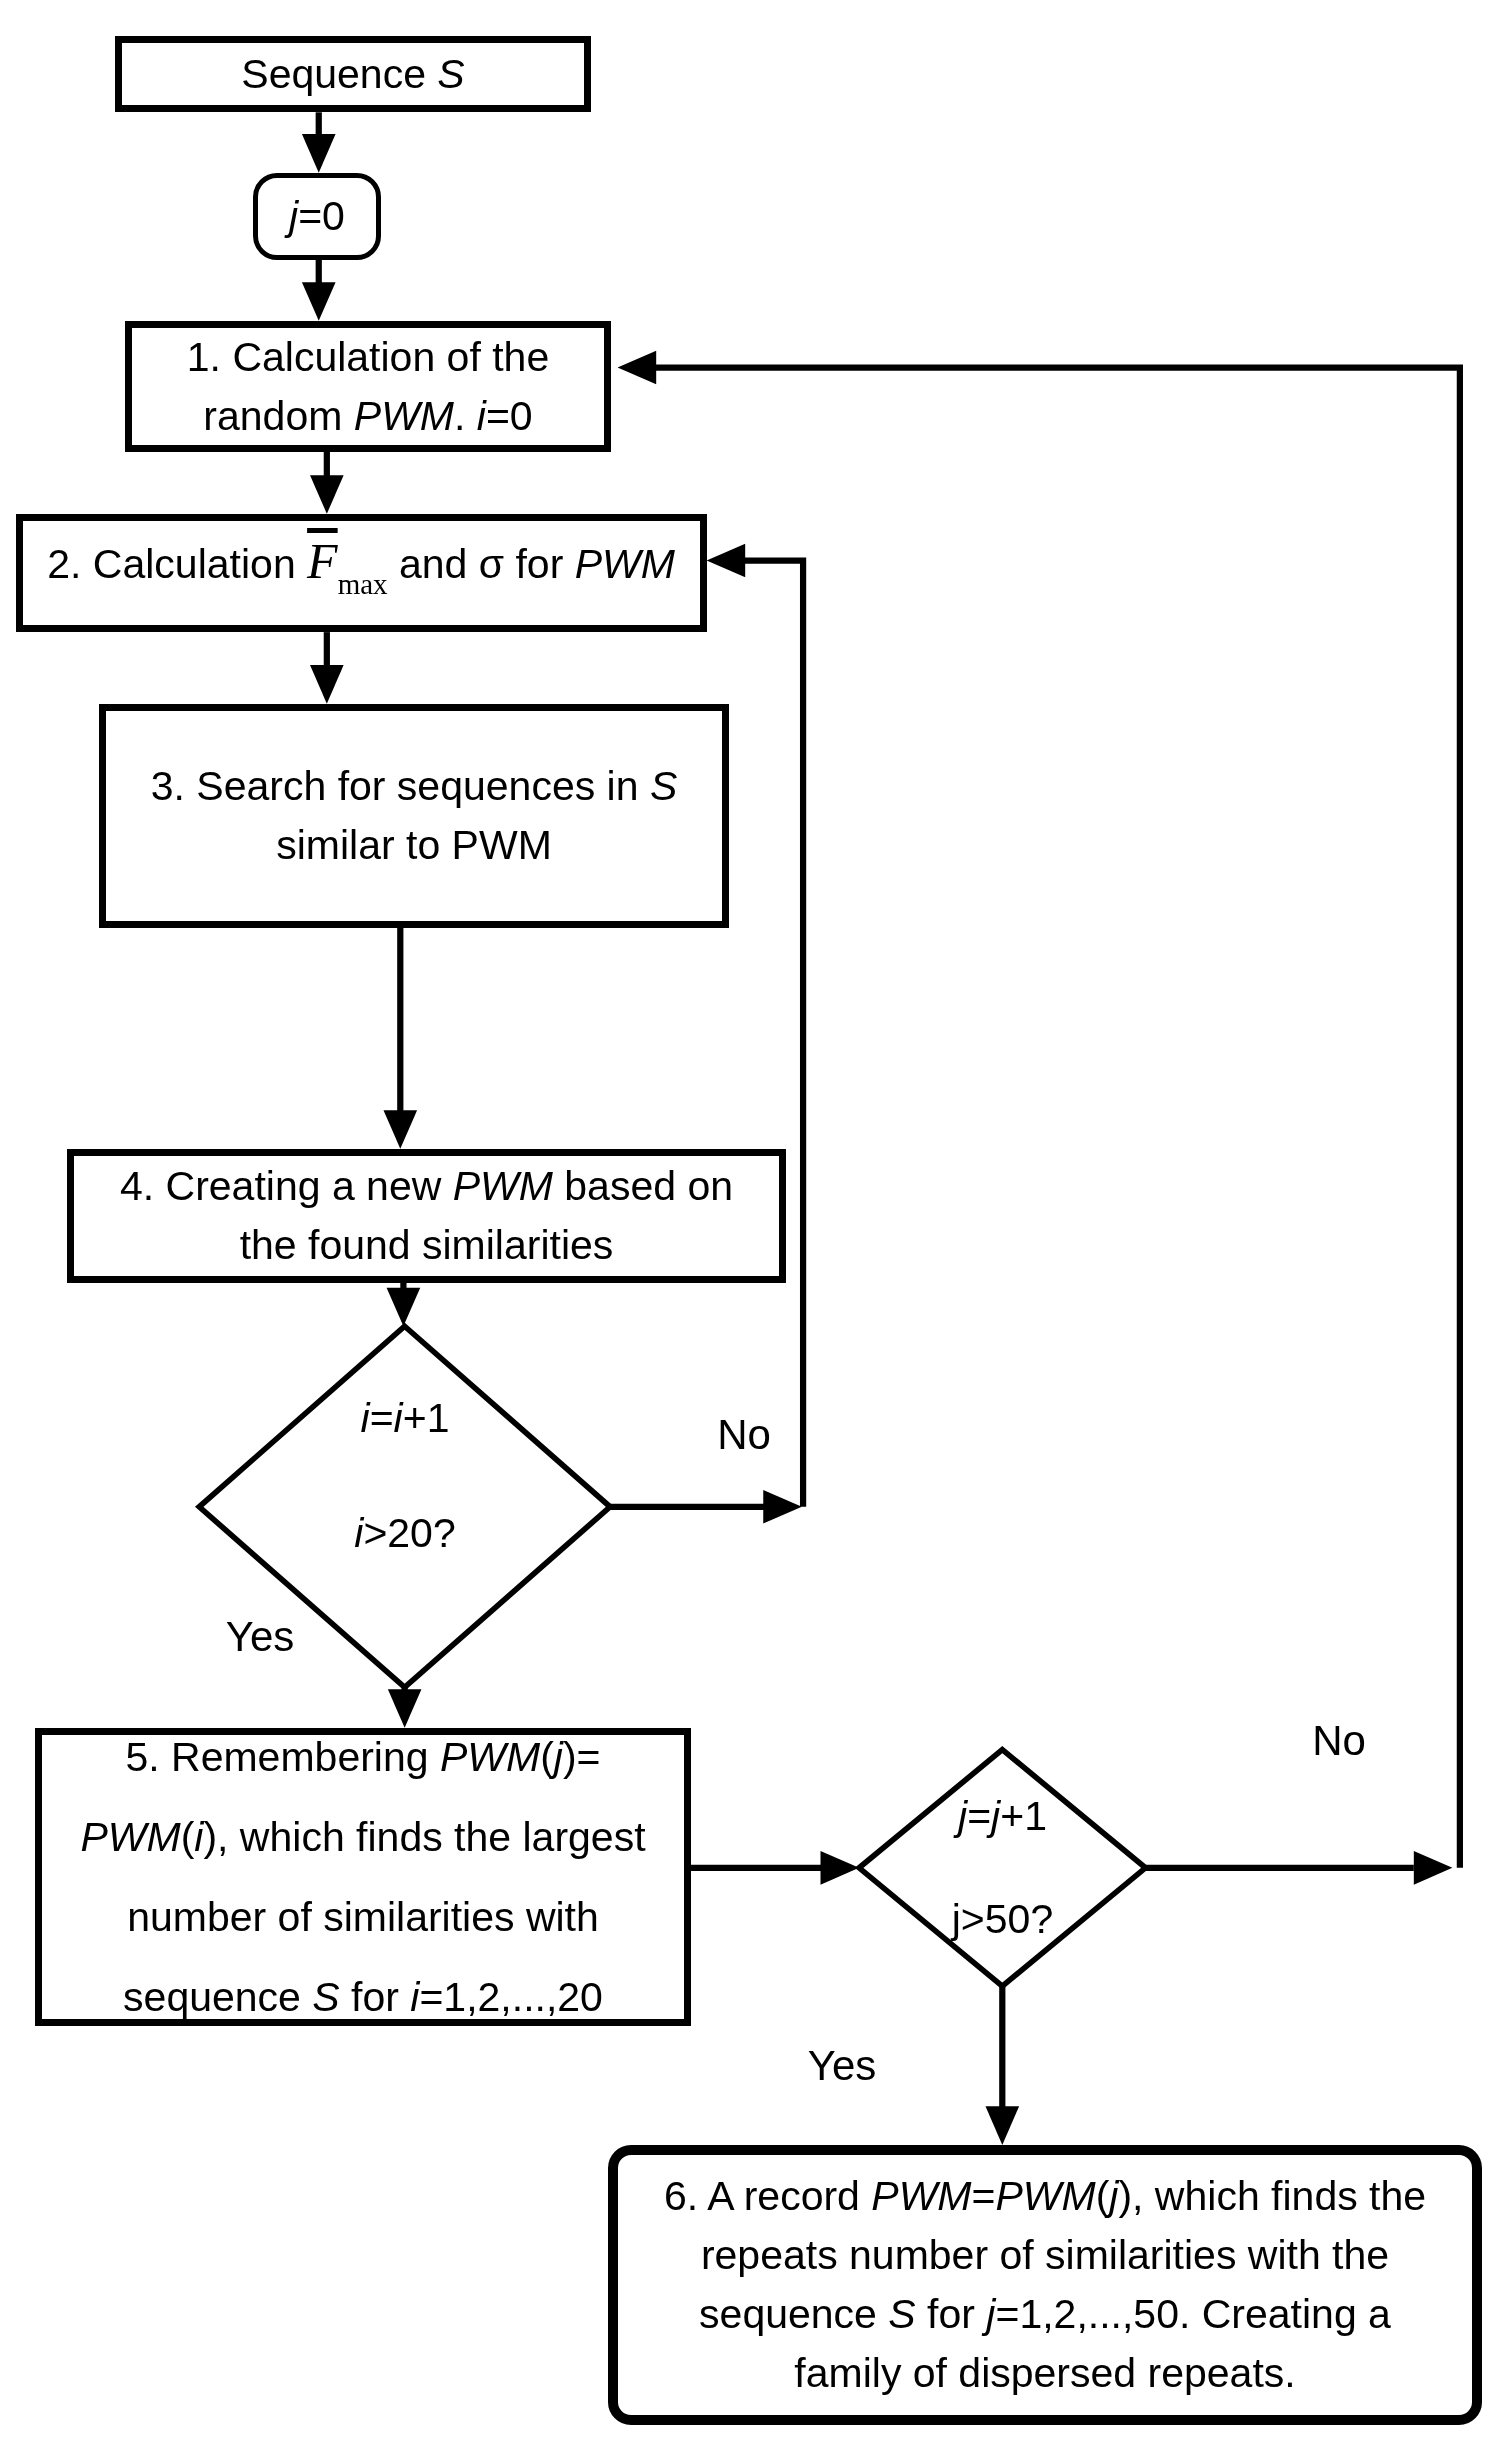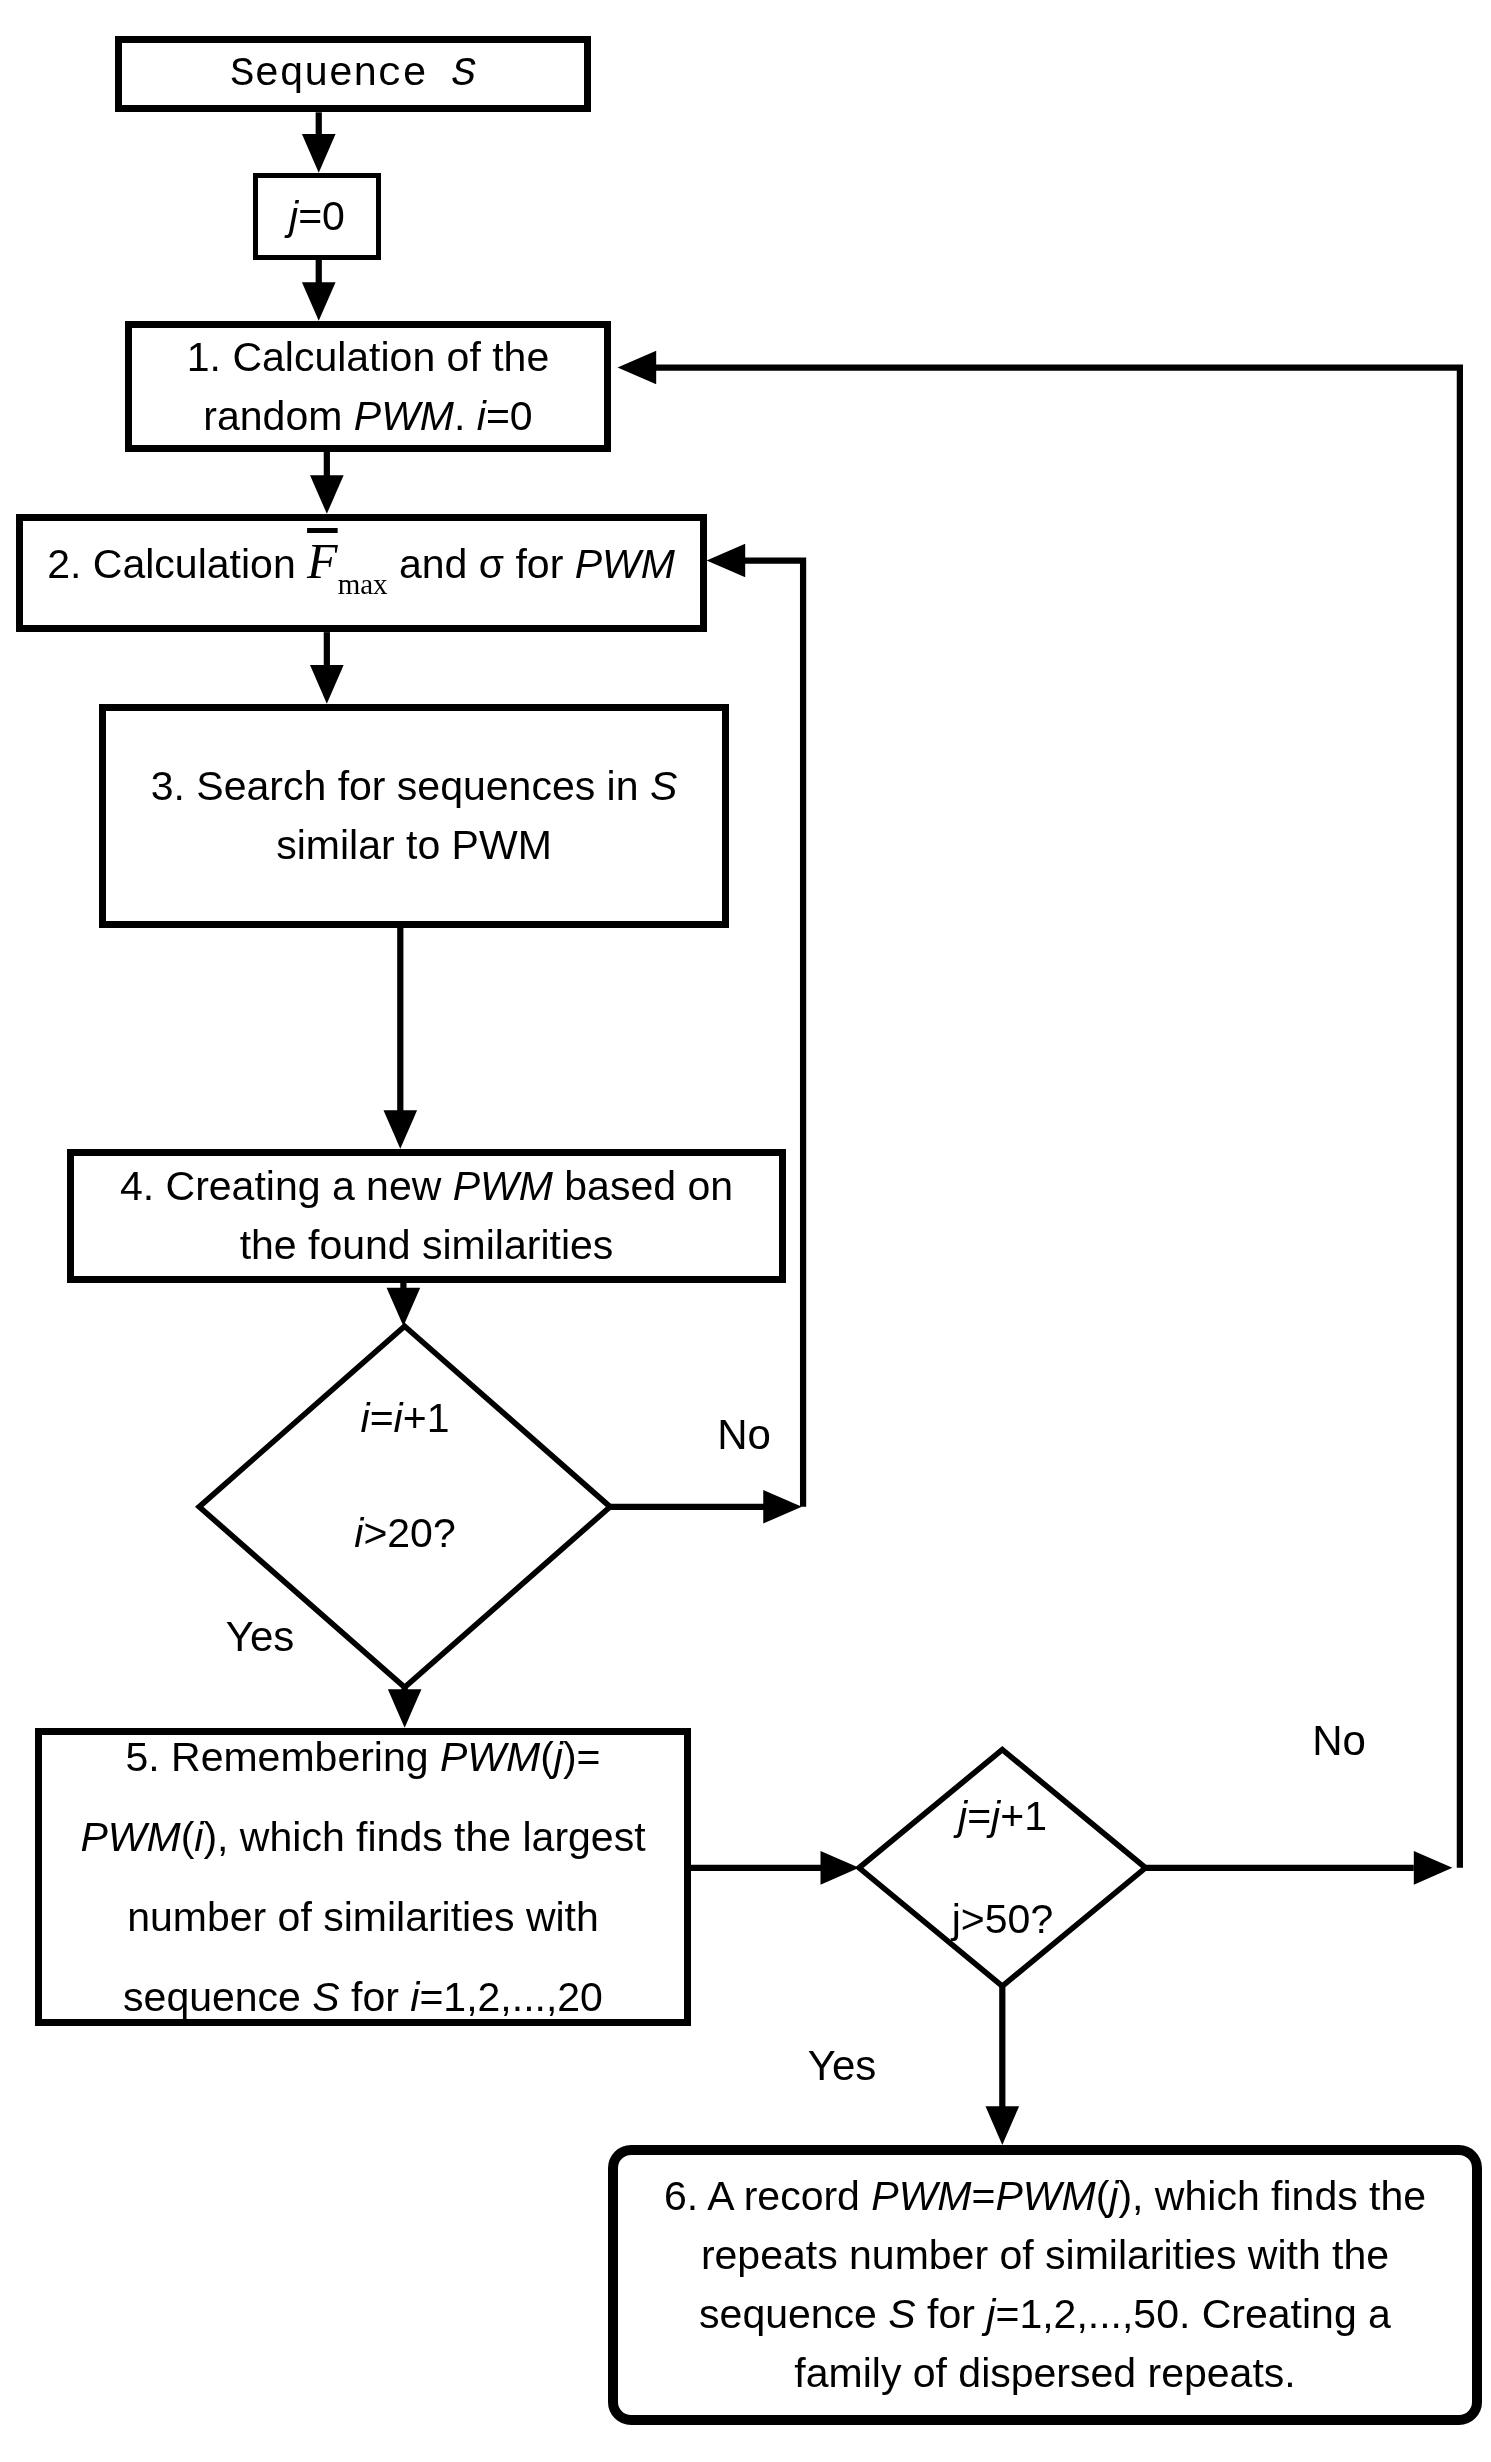--- a/index.html
+++ b/index.html
@@ -1,21 +1,21 @@
 <!DOCTYPE html>
 <html style="font-size:10px"><head>
 <meta charset="utf-8">
 <style>
   html,body{margin:0;padding:0;background:#ffffff;}
   body{width:1491px;height:2462px;position:relative;font-family:"Liberation Sans",sans-serif;color:#000;}
   .canvas{position:absolute;left:0;top:0;width:1491px;height:2462px;}
   svg.wires{position:absolute;left:0;top:0;width:1491px;height:2462px;}
   .node{position:absolute;background:#fff;display:flex;flex-direction:column;justify-content:center;align-items:center;text-align:center;box-sizing:border-box;}
   .box{border:7.5px solid #000;}
-  .thin{border-width:5.6px;}
+  .thin{border-width:5.6px;border-radius:24px;}
   .thick{border-width:10px;border-radius:23px;}
   .dtext{position:absolute;display:flex;flex-direction:column;justify-content:space-between;align-items:center;text-align:center;background:transparent;}
   .line{font-size:41px;line-height:59px;white-space:nowrap;}
   .label{position:absolute;font-size:42px;line-height:42px;transform:translate(-50%,-50%);white-space:nowrap;}
   .r0{font-style:normal;}
   .r1{font-style:italic;}
   .r2{font-family:"Liberation Serif",serif;font-style:italic;text-decoration:overline;font-size:50px;}
   .r3{font-family:"Liberation Serif",serif;font-size:29px;vertical-align:-16px;}
   .wire{stroke:#000;stroke-width:10;fill:none;}
   .shape{stroke:#000;stroke-width:9;fill:#ffffff;}
@@ -58,21 +58,21 @@
 
     <line class="wire" x1="1610" y1="3190" x2="1610" y2="3388"></line>
     <polygon class="head" points="1610,3445 1583,3383 1637,3383"></polygon>
 
     <line class="wire" x1="1840" y1="3000" x2="2271" y2="3000"></line>
     <polygon class="head" points="2333,3000 2271,2973 2271,3027"></polygon>
     <polyline class="wire" points="2345,3000 2345,590 1049,590"></polyline>
     <polygon class="head" points="992,590 1054,563 1054,617"></polygon>
   </svg>
 
-  <div class="node box" style="left:115px;top:36px;width:476px;height:76px;font-family:Liberation Mono, monospace;">
+  <div class="node box" style="left:115px;top:36px;width:476px;height:76px;">
     <div class="line"><span class="r0">Sequence </span><span class="r1">S</span></div>
   </div>
 
   <div class="node box thin" style="left:253px;top:173px;width:128px;height:87px;">
     <div class="line"><span class="r1">j</span><span class="r0">=0</span></div>
   </div>
 
   <div class="node box" style="left:125px;top:321px;width:486px;height:131px;">
     <div class="line"><span class="r0">1. Calculation of the</span></div>
     <div class="line"><span class="r0">random </span><span class="r1">PWM</span><span class="r0">. </span><span class="r1">i</span><span class="r0">=0</span></div>

